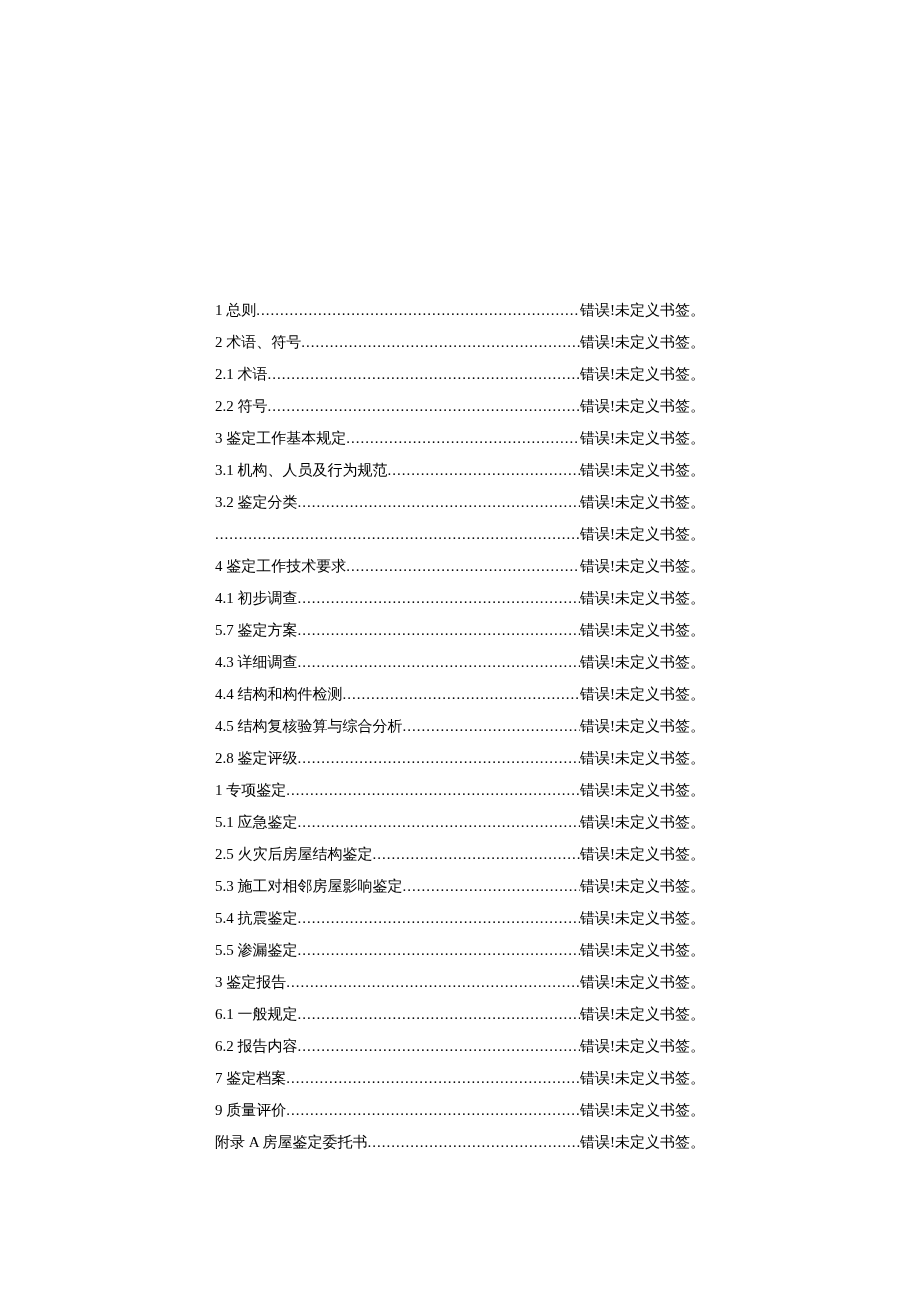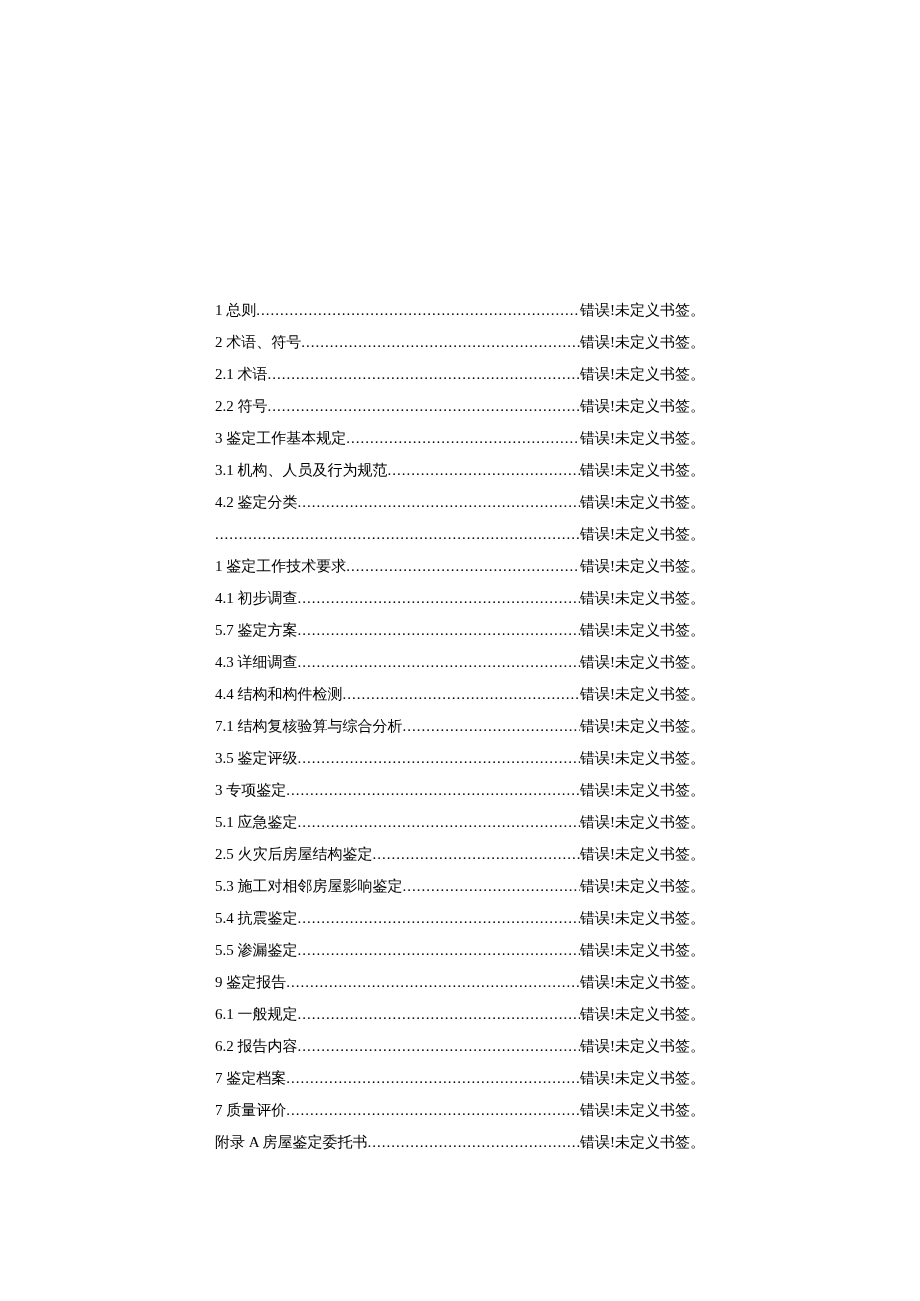--- a/index.html
+++ b/index.html
@@ -72,30 +72,30 @@
       <span class="toc-title">3 鉴定工作基本规定</span>
       <span class="toc-dots"></span>
       <span class="toc-page">错误!未定义书签。</span>
     </div>
     <div class="toc-entry">
       <span class="toc-title">3.1  机构、人员及行为规范</span>
       <span class="toc-dots"></span>
       <span class="toc-page">错误!未定义书签。</span>
     </div>
     <div class="toc-entry">
-      <span class="toc-title">4.2  鉴定分类</span>
+      <span class="toc-title">3.2  鉴定分类</span>
       <span class="toc-dots"></span>
       <span class="toc-page">错误!未定义书签。</span>
     </div>
     <div class="toc-entry">
       <span class="toc-dots"></span>
       <span class="toc-page">错误!未定义书签。</span>
     </div>
     <div class="toc-entry">
-      <span class="toc-title">1 鉴定工作技术要求</span>
+      <span class="toc-title">4 鉴定工作技术要求</span>
       <span class="toc-dots"></span>
       <span class="toc-page">错误!未定义书签。</span>
     </div>
     <div class="toc-entry">
       <span class="toc-title">4.1  初步调查</span>
       <span class="toc-dots"></span>
       <span class="toc-page">错误!未定义书签。</span>
     </div>
     <div class="toc-entry">
       <span class="toc-title">5.7  鉴定方案</span>
@@ -106,31 +106,31 @@
       <span class="toc-title">4.3  详细调查</span>
       <span class="toc-dots"></span>
       <span class="toc-page">错误!未定义书签。</span>
     </div>
     <div class="toc-entry">
       <span class="toc-title">4.4  结构和构件检测</span>
       <span class="toc-dots"></span>
       <span class="toc-page">错误!未定义书签。</span>
     </div>
     <div class="toc-entry">
-      <span class="toc-title">7.1  结构复核验算与综合分析</span>
+      <span class="toc-title">4.5  结构复核验算与综合分析</span>
       <span class="toc-dots"></span>
       <span class="toc-page">错误!未定义书签。</span>
     </div>
     <div class="toc-entry">
-      <span class="toc-title">3.5  鉴定评级</span>
+      <span class="toc-title">2.8  鉴定评级</span>
       <span class="toc-dots"></span>
       <span class="toc-page">错误!未定义书签。</span>
     </div>
     <div class="toc-entry">
-      <span class="toc-title">3 专项鉴定</span>
+      <span class="toc-title">1 专项鉴定</span>
       <span class="toc-dots"></span>
       <span class="toc-page">错误!未定义书签。</span>
     </div>
     <div class="toc-entry">
       <span class="toc-title">5.1  应急鉴定</span>
       <span class="toc-dots"></span>
       <span class="toc-page">错误!未定义书签。</span>
     </div>
     <div class="toc-entry">
       <span class="toc-title">2.5  火灾后房屋结构鉴定</span>
@@ -146,41 +146,41 @@
       <span class="toc-title">5.4  抗震鉴定</span>
       <span class="toc-dots"></span>
       <span class="toc-page">错误!未定义书签。</span>
     </div>
     <div class="toc-entry">
       <span class="toc-title">5.5  渗漏鉴定</span>
       <span class="toc-dots"></span>
       <span class="toc-page">错误!未定义书签。</span>
     </div>
     <div class="toc-entry">
-      <span class="toc-title">9 鉴定报告</span>
+      <span class="toc-title">3 鉴定报告</span>
       <span class="toc-dots"></span>
       <span class="toc-page">错误!未定义书签。</span>
     </div>
     <div class="toc-entry">
       <span class="toc-title">6.1  一般规定</span>
       <span class="toc-dots"></span>
       <span class="toc-page">错误!未定义书签。</span>
     </div>
     <div class="toc-entry">
       <span class="toc-title">6.2  报告内容</span>
       <span class="toc-dots"></span>
       <span class="toc-page">错误!未定义书签。</span>
     </div>
     <div class="toc-entry">
       <span class="toc-title">7 鉴定档案</span>
       <span class="toc-dots"></span>
       <span class="toc-page">错误!未定义书签。</span>
     </div>
     <div class="toc-entry">
-      <span class="toc-title">7 质量评价</span>
+      <span class="toc-title">9 质量评价</span>
       <span class="toc-dots"></span>
       <span class="toc-page">错误!未定义书签。</span>
     </div>
     <div class="toc-entry">
       <span class="toc-title">附录 A 房屋鉴定委托书 </span>
       <span class="toc-dots"></span>
       <span class="toc-page">错误!未定义书签。</span>
     </div>
   </div>
 

